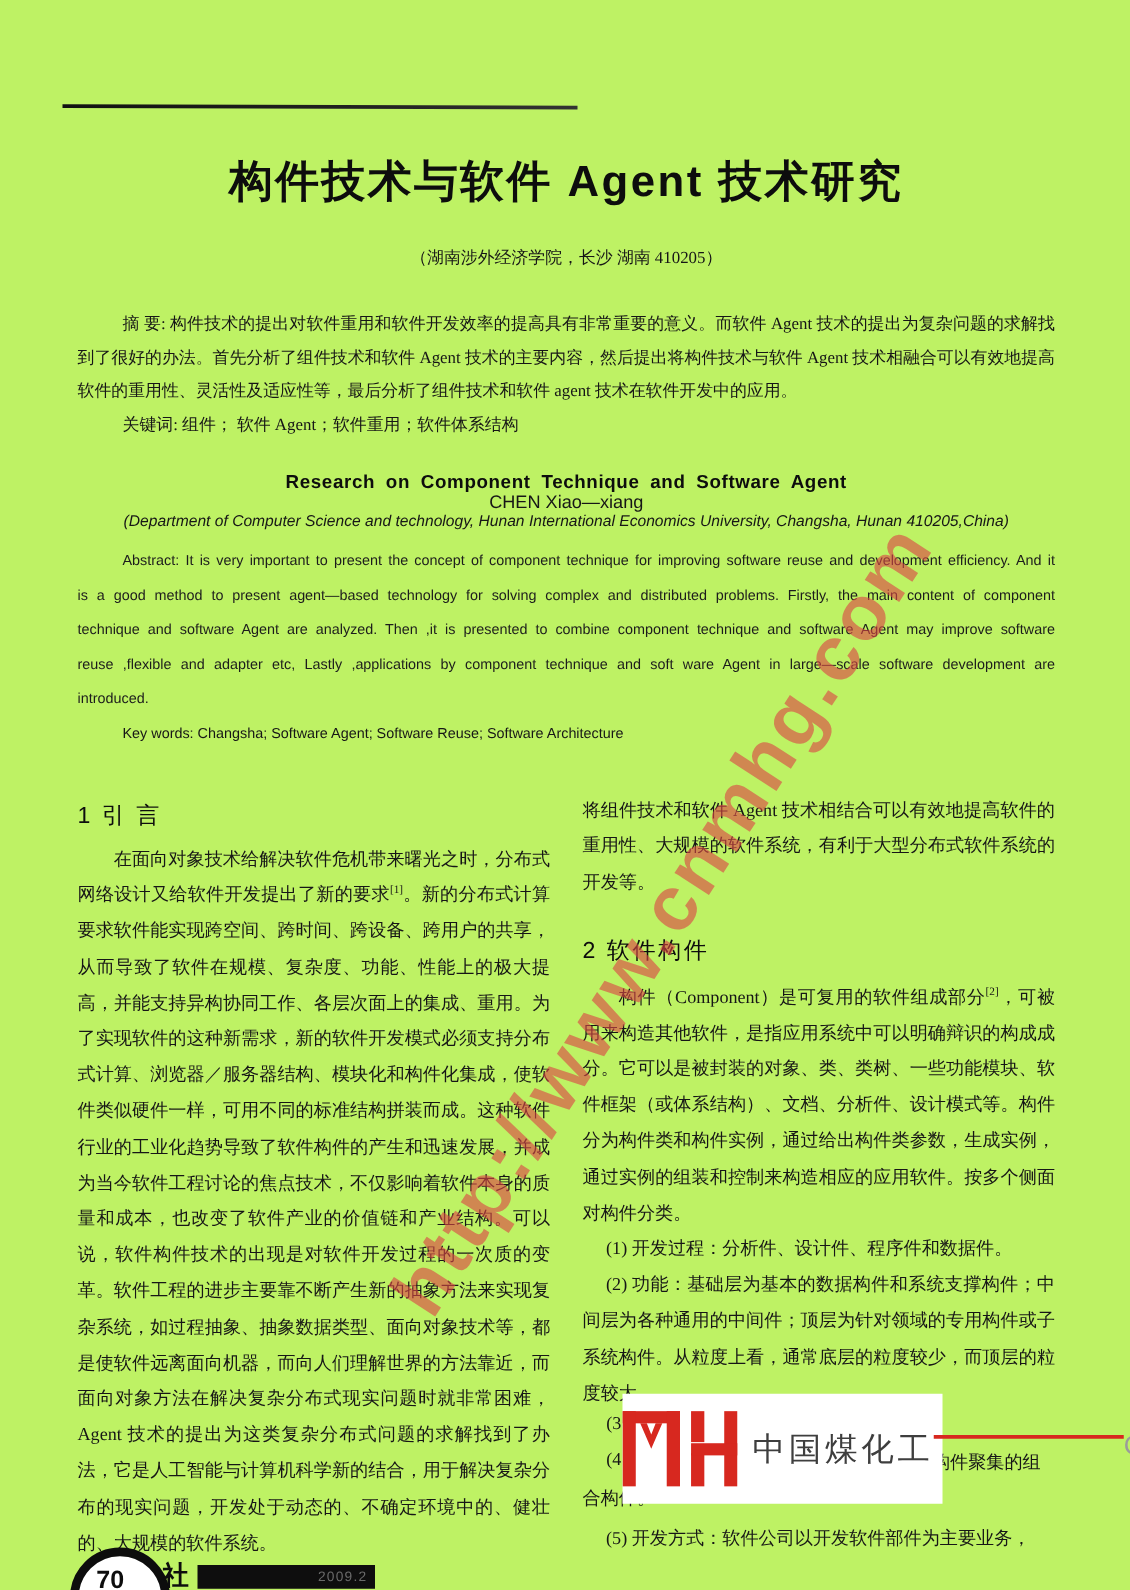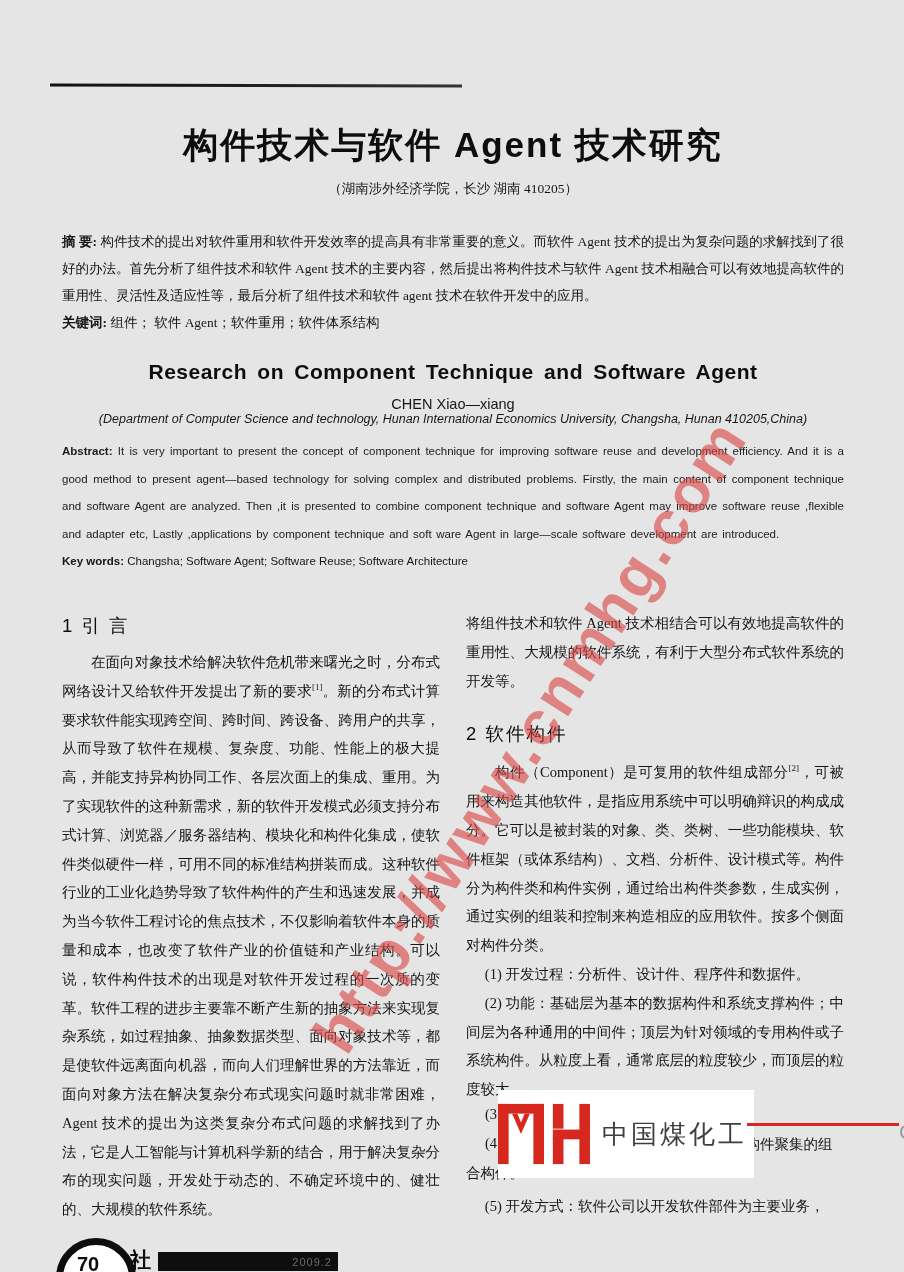--- a/index.html
+++ b/index.html
@@ -1,45 +1,45 @@
 <!DOCTYPE html>
 <html><head>
 <meta charset="utf-8">
 <style>
   html,body { margin:0; padding:0; background:#888; }
   .page {
     position:relative; width:904px; height:1272px; margin:0 auto;
-    background:#e5e5e5; overflow:hidden;
+    background:#bef264; overflow:hidden;
     font-family:"Liberation Serif", serif; color:#161616;
   }
   .top-rule {
     position:absolute; top:84px; left:50px; width:412px; height:3px;
     background:linear-gradient(to right, #111 0%, #222 60%, #333 100%);
     transform:rotate(0.15deg);
   }
   .content { position:relative; padding:0 60px 0 62px; }
   .title-cn {
     margin:122px 0 0; text-align:center;
     font-family:"Liberation Sans", sans-serif; font-weight:bold;
     font-size:35px; letter-spacing:2px; color:#0d0d0d;
   }
   .author-cn { margin-top:26px; text-align:center; font-size:16px; }
-  .affil-cn  { margin-top:11px; text-align:center; font-size:13.5px; }
+  .affil-cn  { margin-top:28px; text-align:center; font-size:13.5px; }
   .abstract-cn {
     margin:30px 0 0; font-size:13.5px; line-height:27px;
     text-align:justify; text-justify:inter-ideograph;
   }
   .keywords-cn { margin:0; font-size:13.5px; line-height:27px; }
-  .b { font-weight:bold; }
+  .b { font-weight:normal;margin-left:36px; }
   .title-en {
     margin:24px 0 0; text-align:center;
-    font-family:"Liberation Sans", sans-serif; font-weight:bold; font-size:21px;
+    font-family:"Liberation Sans", sans-serif; font-weight:bold; font-size:15px;
     letter-spacing:0.5px; word-spacing:4px; color:#0d0d0d;
   }
-  .author-en { margin-top:12px; text-align:center; font-family:"Liberation Sans", sans-serif; font-size:14.5px; }
+  .author-en { text-align:center; font-family:"Liberation Sans", sans-serif; font-size:14.5px; }
   .affil-en  { text-align:center; font-style:italic; font-size:12.5px; font-family:Liberation Sans, sans-serif; }
   .abstract-en {
     margin:12px 0 0; font-family:"Liberation Sans", sans-serif;
     font-size:11.5px; line-height:27.5px; text-align:justify; word-spacing:1.5px; color:#1c1c1c;
   }
   .keywords-en { margin:0; font-family:"Liberation Sans", sans-serif; font-size:11.5px; line-height:27px; }
   .columns { display:flex; gap:26px; margin-top:34px; }
   .col { width:50%; }
   .sec-heading {
     font-family:"Liberation Sans", sans-serif; font-weight:normal;
@@ -90,21 +90,21 @@
     border:7px solid #0d0d0d; border-radius:50%; background:#fff;
   }
   .footer-pagenum {
     position:absolute; left:14px; top:8px; font-family:"Liberation Sans", sans-serif;
     font-weight:bold; font-size:20px; color:#0d0d0d;
   }
   .footer-char {
     position:absolute; left:130px; top:1246px; font-weight:bold; font-size:21px; color:#0d0d0d;
   }
   .footer-bar {
-    position:absolute; left:158px; top:1252px; width:180px; height:19px;
+    position:absolute; left:158px; top:1252px; width:142px; height:19px;
     background:#0e0e0e; display:flex; align-items:center; justify-content:flex-end;
   }
   .footer-issue {
     font-family:"Liberation Sans", sans-serif; font-size:11px; color:#6a6a6a;
     padding-right:6px; letter-spacing:1px;
   }
 </style>
 </head>
 <body>
 

